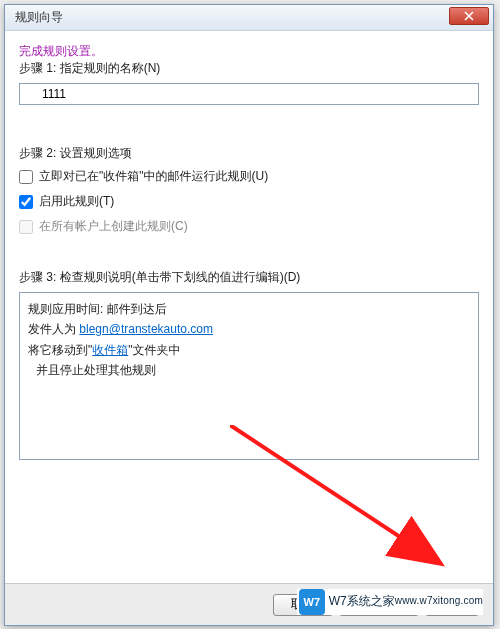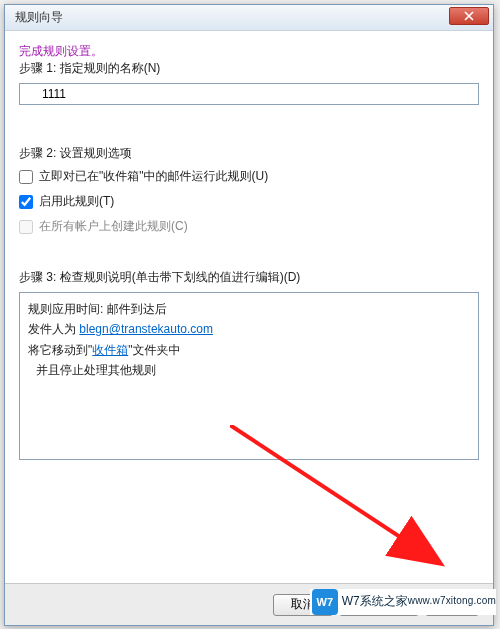--- a/index.html
+++ b/index.html
@@ -137,21 +137,21 @@
   
   .arrow-svg {
     position: absolute;
     left: 230px;
     top: 425px;
     pointer-events: none;
   }
   
   .watermark {
     position: absolute;
-    right: 4px;
+    right: 17px;
     bottom: 14px;
     display: flex;
     align-items: center;
     gap: 4px;
     font-size: 13px;
     color: #00162e;
     background: #fff;
     padding-left: 2px;
   }
   .wm-badge {

